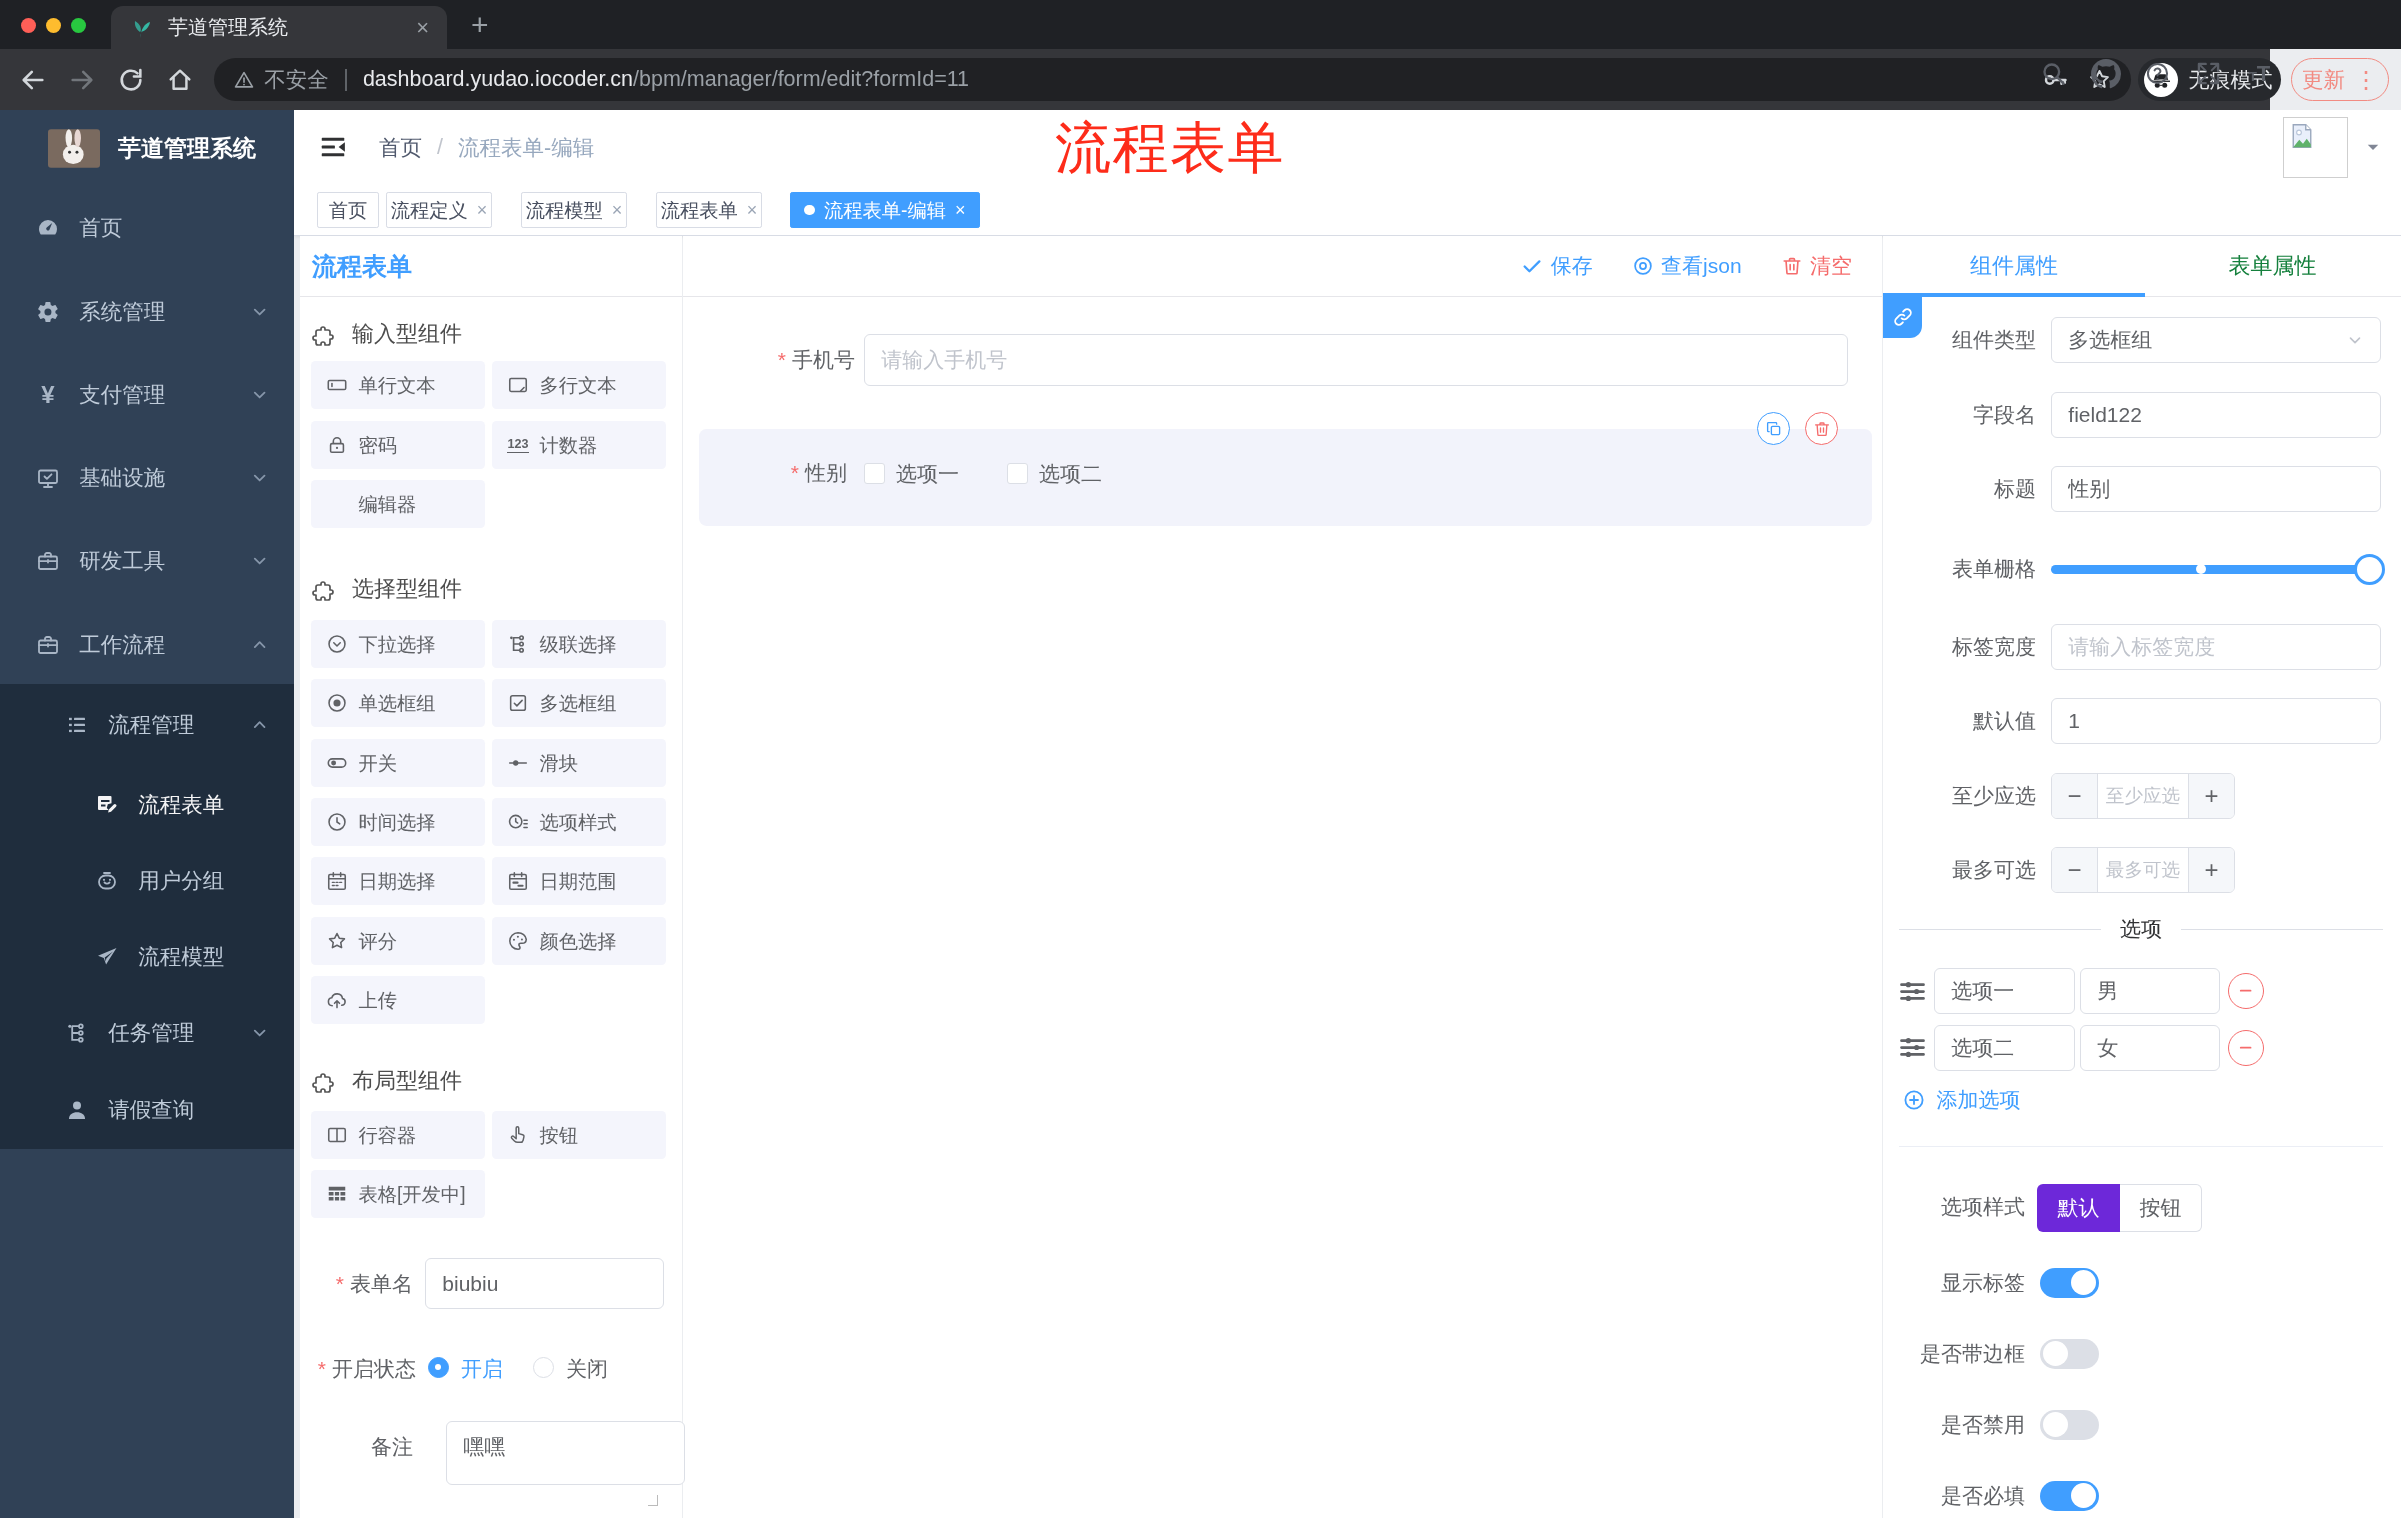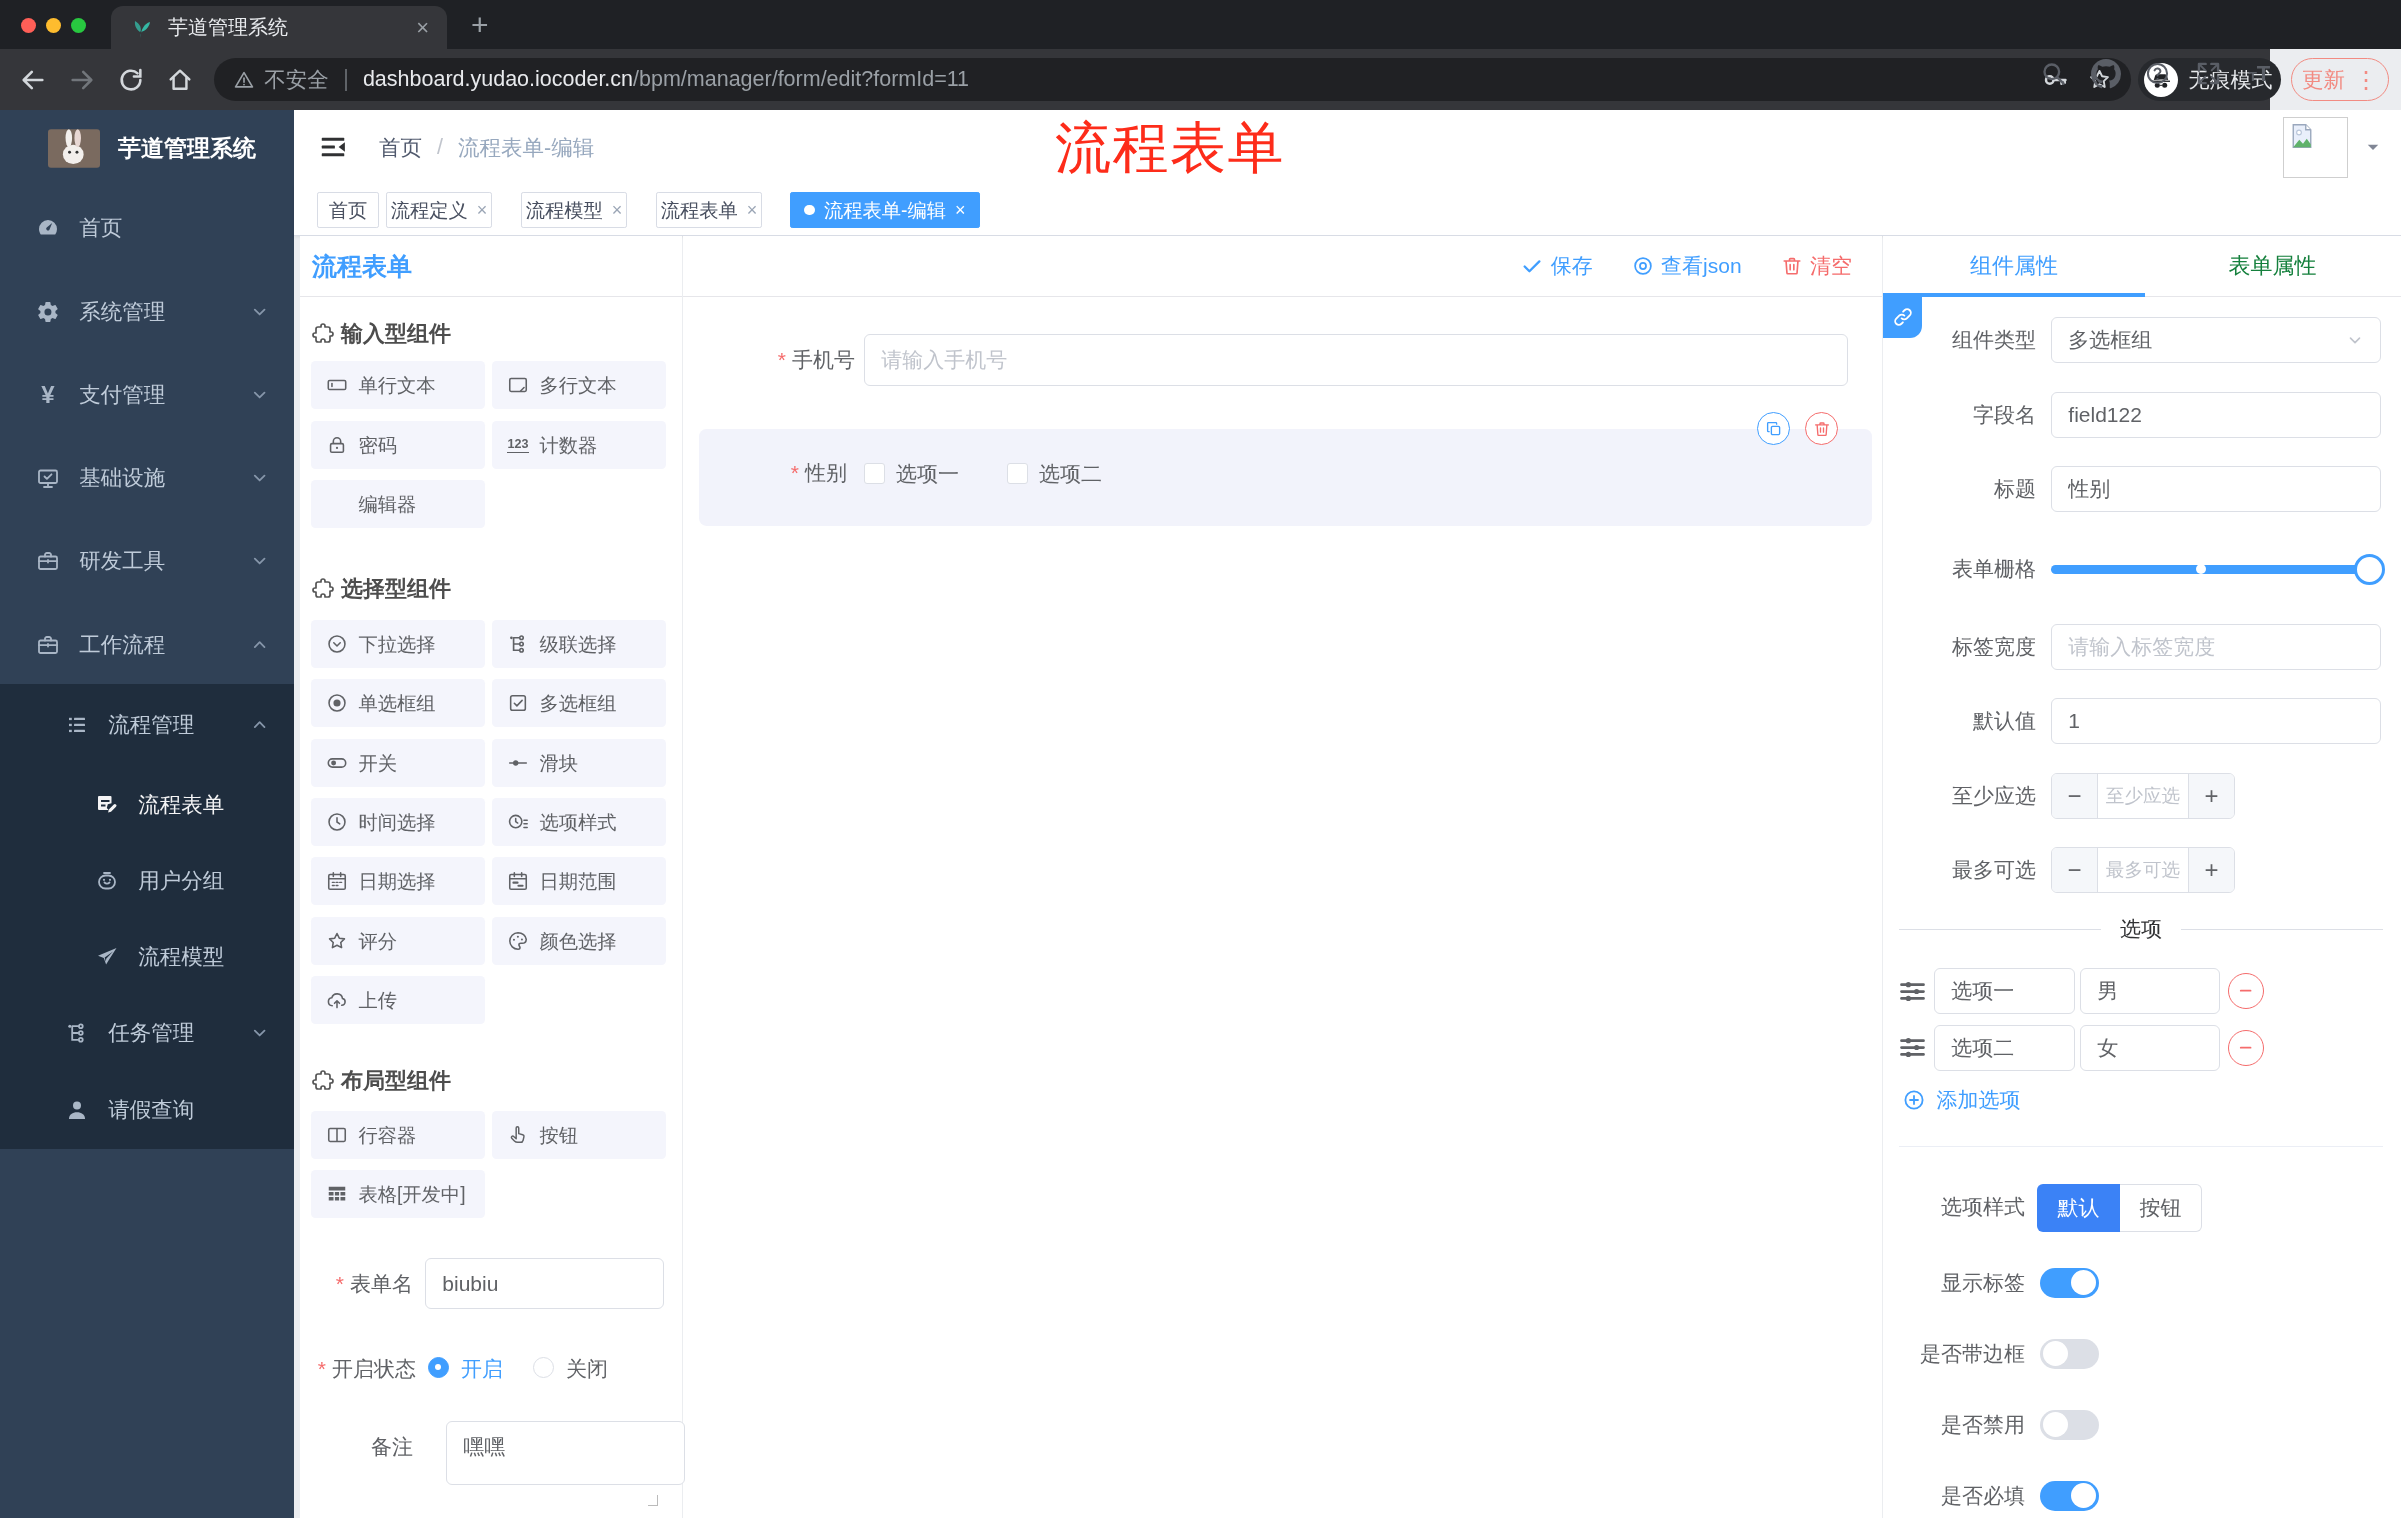--- a/index.html
+++ b/index.html
@@ -59,21 +59,21 @@
     font-size:19.3px;display:flex;align-items:center;justify-content:center;gap:9px;border-radius:2.2px;}
   .tag .x{color:#9aa5b5;font-size:18px;line-height:1;}
   .tag.active{background:#409EFF;border-color:#409EFF;color:#fff;}
   .tag.active .x{color:#fff;}
   .tag .dot{width:10.4px;height:10.4px;border-radius:50%;background:#fff;}
 
   
   .panel{position:absolute;top:236px;background:#fff;}
   .hline{position:absolute;background:#e6e6ea;height:0.7px;}
   .pal-title{position:absolute;left:312px;top:250px;font-size:25px;font-weight:bold;color:#409EFF;}
-  .sect-hd{position:absolute;display:flex;align-items:center;gap:6px;font-size:22px;color:#4d4d4d;font-weight:bold;}
+  .sect-hd{position:absolute;display:flex;align-items:flex-end;gap:17px;font-size:22px;color:#4d4d4d;}
   .sect-hd .ic{width:24px;height:24px;color:#555;}
   .pal{position:absolute;width:174px;height:48px;background:#f4f5fc;border-radius:4.5px;display:flex;align-items:center;
     font-size:19.3px;color:#606266;cursor:grab;}
   .pal .ic{width:22px;height:22px;margin-left:15px;color:#606266;}
   .pal .pal-label{margin-left:10.4px;white-space:nowrap;}
 
   .req::before{content:"*";color:#F56C6C;margin-right:6px;}
   .flabel{position:absolute;font-size:21px;color:#606266;text-align:right;}
   .inp{position:absolute;border:0.7px solid #dcdfe6;border-radius:6px;background:#fff;font-size:21px;color:#606266;
     padding:0 16.3px;outline:none;font-family:inherit;}
@@ -851,21 +851,21 @@
           <circle cx="12" cy="12" r="8.6"></circle>
           <path d="M12 8v8M8 12h8"></path>
         </svg>
       </span>
     <span>添加选项</span>
   </div>
 
   <div class="hline" style="left:1899px;top:1146px;width:484px;background:#ebeef5;"></div>
 
   <div class="f-label" style="top:1184px;width:143px;">选项样式</div>
-  <div class="segbtn" style="left:2037px;width:83px;background:#3b82f6;color:#fff;border-radius:6px 0 0 6px;">
+  <div class="segbtn" style="left:2037px;width:83px;background:#6d28d9;color:#fff;border-radius:6px 0 0 6px;">
       <span>默认</span>
     </div>
   <div class="segbtn" style="left:2120px;width:82px;background:#fff;color:#606266;border:0.7px solid #dcdfe6;border-left:none;border-radius:0 6px 6px 0;">
       <span>按钮</span>
     </div>
 
   <div class="f-label" style="top:1260px;width:143px;line-height:46px;">显示标签</div>
   <div class="toggle on" style="left:2040px;top:1268px;"></div>
 
   <div class="f-label" style="top:1331px;width:143px;line-height:46px;">是否带边框</div>

